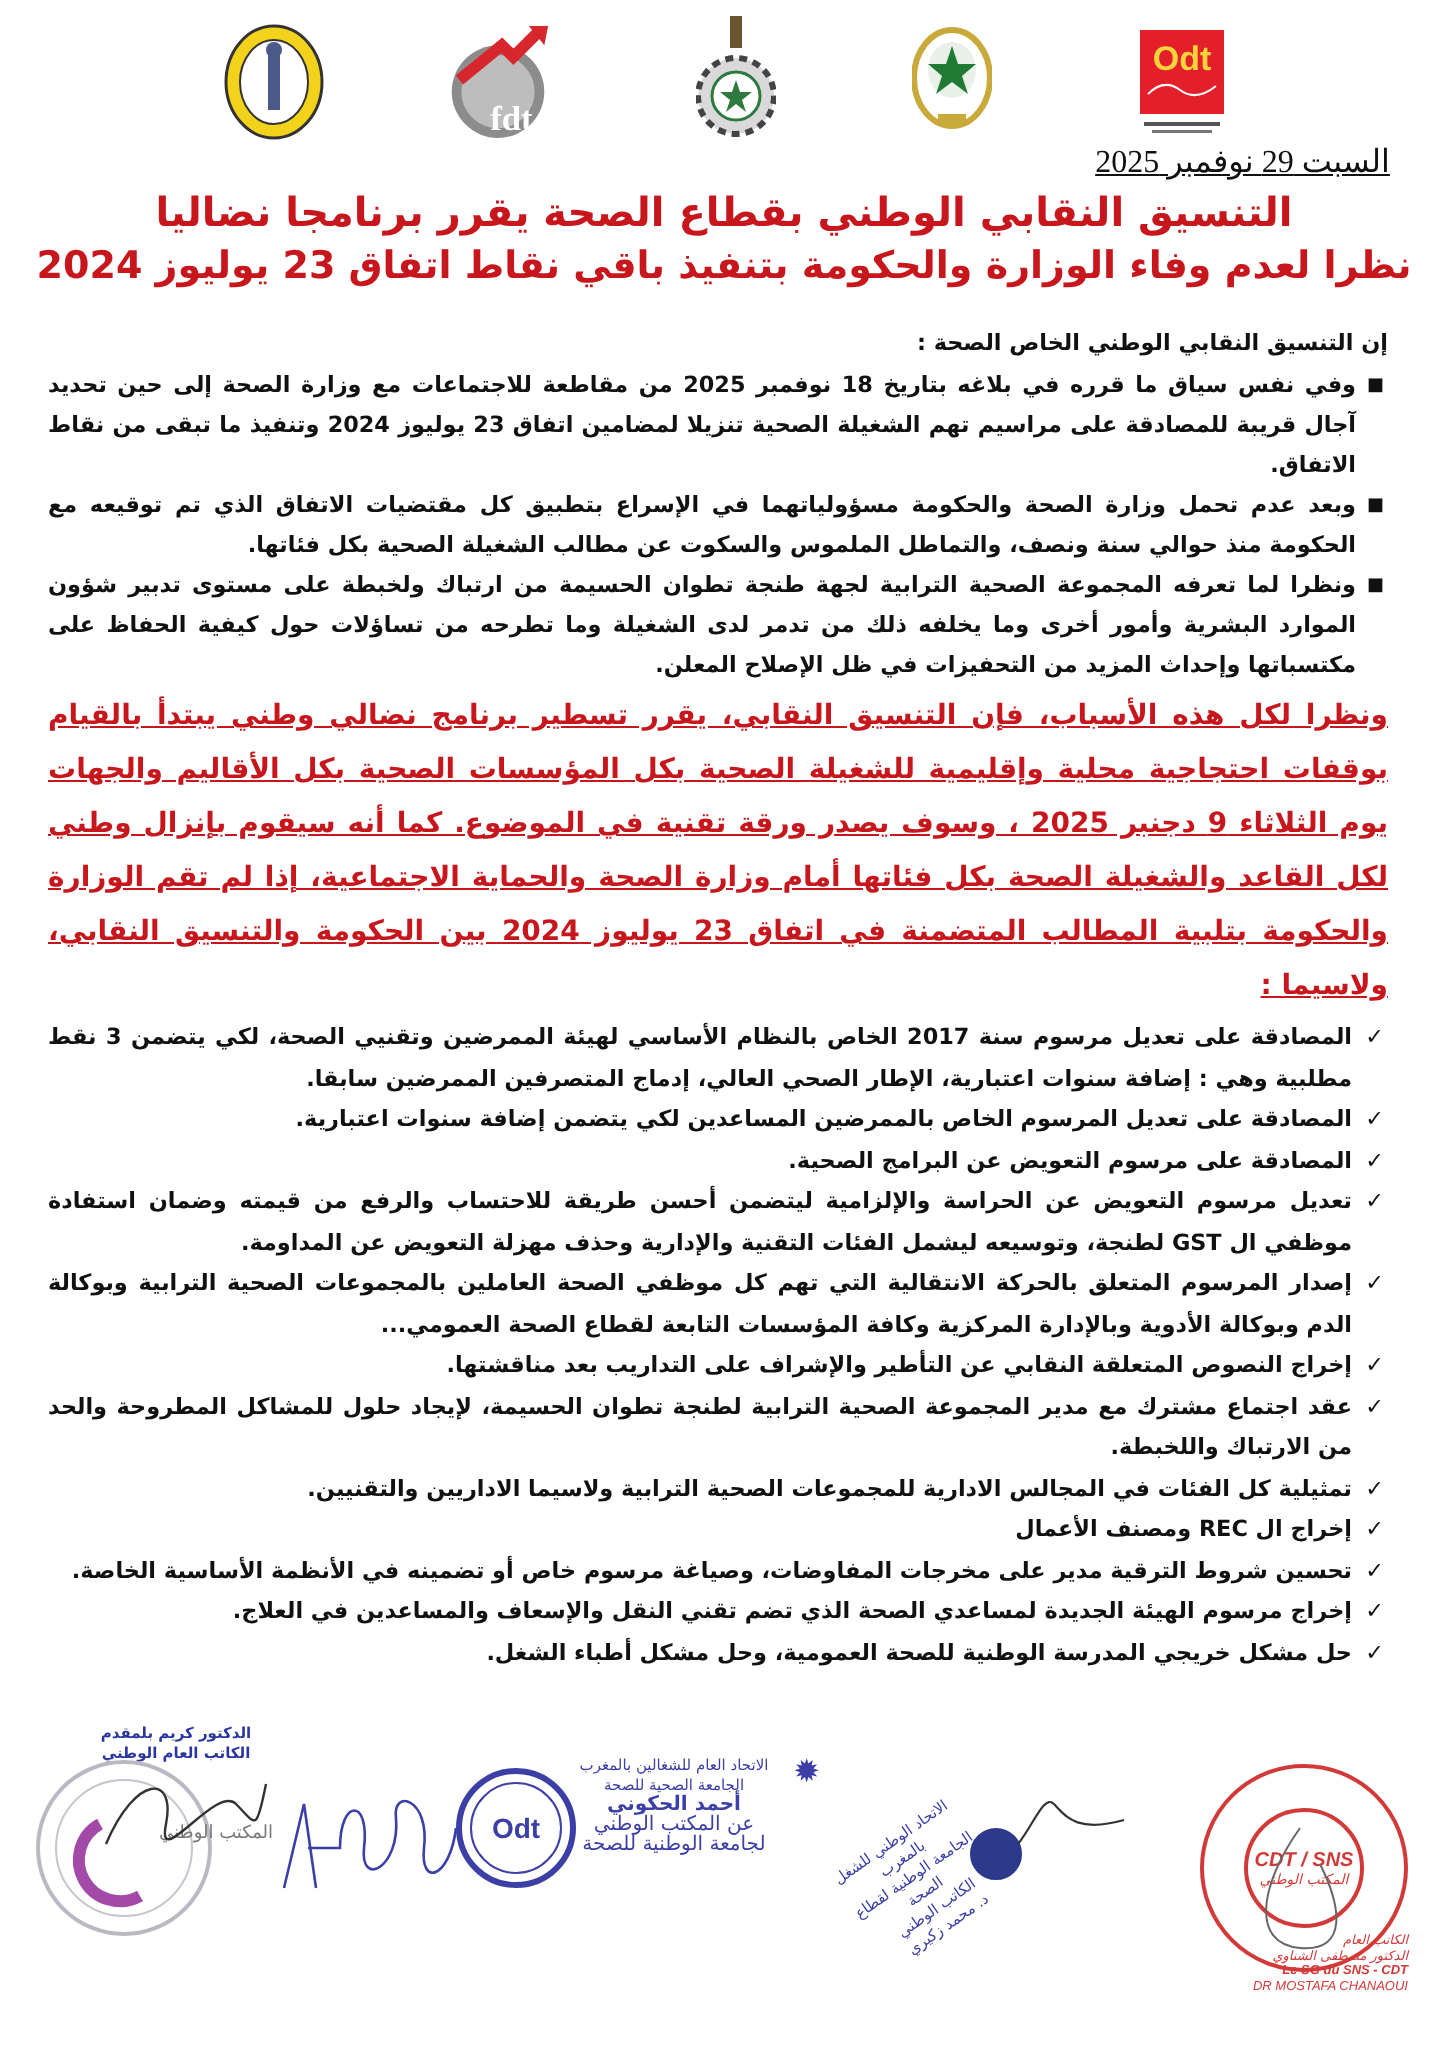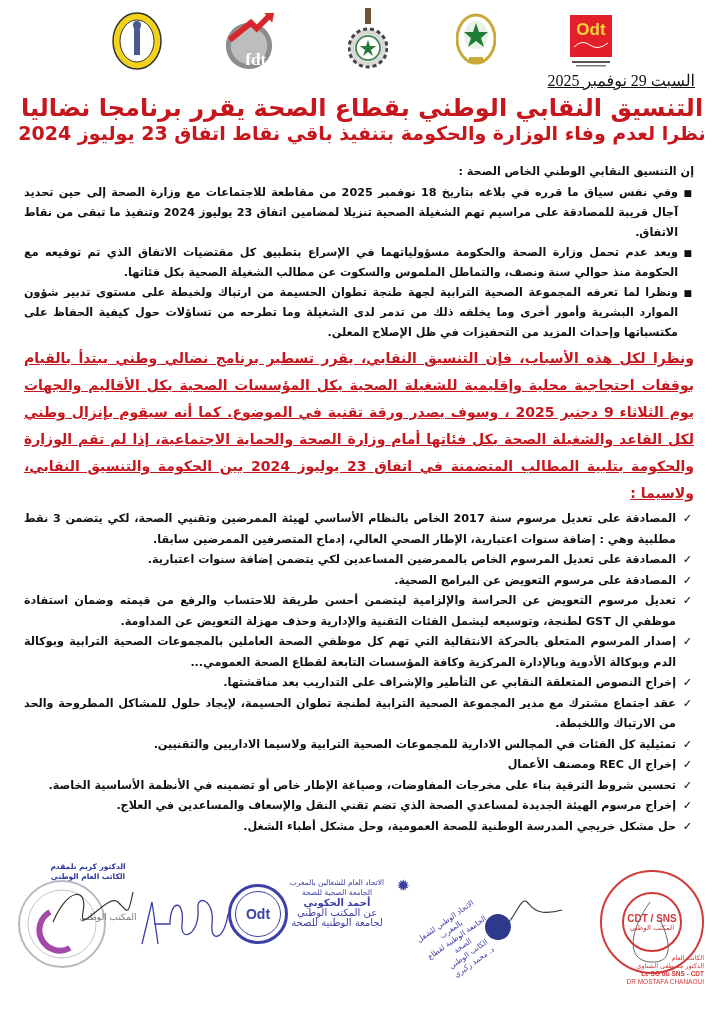--- a/index.html
+++ b/index.html
@@ -18,21 +18,21 @@
       position: absolute; top: 71px; right: 29px;
       font-family: "Liberation Serif", serif; font-weight: normal; font-size: 16px;
       text-decoration: underline; direction: rtl;
     }
 
     .title {
       position: absolute; left: 0; width: 724px; text-align: center; direction: rtl;
       font-family: "DejaVu Sans", sans-serif; font-weight: bold; color: #c8161d;
       letter-spacing: -0.3px;
     }
-    .title-1 { top: 94px; font-size: 24px; }
+    .title-1 { top: 94px; font-size: 20px; }
     .title-2 { top: 122px; font-size: 19px; }
 
     .content {
       position: absolute; top: 162px; right: 30px; width: 670px;
       direction: rtl; text-align: justify;
       font-family: "DejaVu Sans", sans-serif; font-weight: bold; font-size: 11.2px; line-height: 20px;
     }
     .intro { margin-bottom: 1px; }
     .bullets { list-style: none; }
     .bullets li { position: relative; padding-right: 16px; }
@@ -135,21 +135,21 @@
   <ul class="checks">
     <li><span class="mark">✓</span><span>المصادقة على تعديل مرسوم سنة 2017 الخاص بالنظام الأساسي لهيئة الممرضين وتقنيي الصحة، لكي يتضمن 3 نقط مطلبية وهي : إضافة سنوات اعتبارية، الإطار الصحي العالي، إدماج المتصرفين الممرضين سابقا.</span></li>
     <li><span class="mark">✓</span><span>المصادقة على تعديل المرسوم الخاص بالممرضين المساعدين لكي يتضمن إضافة سنوات اعتبارية.</span></li>
     <li><span class="mark">✓</span><span>المصادقة على مرسوم التعويض عن البرامج الصحية.</span></li>
     <li><span class="mark">✓</span><span>تعديل مرسوم التعويض عن الحراسة والإلزامية ليتضمن أحسن طريقة للاحتساب والرفع من قيمته وضمان استفادة موظفي ال GST لطنجة، وتوسيعه ليشمل الفئات التقنية والإدارية وحذف مهزلة التعويض عن المداومة.</span></li>
     <li><span class="mark">✓</span><span>إصدار المرسوم المتعلق بالحركة الانتقالية التي تهم كل موظفي الصحة العاملين بالمجموعات الصحية الترابية وبوكالة الدم وبوكالة الأدوية وبالإدارة المركزية وكافة المؤسسات التابعة لقطاع الصحة العمومي...</span></li>
     <li><span class="mark">✓</span><span>إخراج النصوص المتعلقة النقابي عن التأطير والإشراف على التداريب بعد مناقشتها.</span></li>
     <li><span class="mark">✓</span><span>عقد اجتماع مشترك مع مدير المجموعة الصحية الترابية لطنجة تطوان الحسيمة، لإيجاد حلول للمشاكل المطروحة والحد من الارتباك واللخبطة.</span></li>
     <li><span class="mark">✓</span><span>تمثيلية كل الفئات في المجالس الادارية للمجموعات الصحية الترابية ولاسيما الاداريين والتقنيين.</span></li>
     <li><span class="mark">✓</span><span>إخراج ال REC ومصنف الأعمال</span></li>
-    <li><span class="mark">✓</span><span>تحسين شروط الترقية بناء على مخرجات المفاوضات، وصياغة الإطار خاص أو تضمينه في الأنظمة الأساسية الخاصة.</span></li>
+    <li><span class="mark">✓</span><span>تحسين شروط الترقية مدير على مخرجات المفاوضات، وصياغة مرسوم خاص أو تضمينه في الأنظمة الأساسية الخاصة.</span></li>
     <li><span class="mark">✓</span><span>إخراج مرسوم الهيئة الجديدة لمساعدي الصحة الذي تضم تقني النقل والإسعاف والمساعدين في العلاج.</span></li>
     <li><span class="mark">✓</span><span>حل مشكل خريجي المدرسة الوطنية للصحة العمومية، وحل مشكل أطباء الشغل.</span></li>
   </ul>
 
 </div>
 
 <div class="signatures">
 
   <div class="sig" style="left:18px; top:0; width:110px; height:120px;">
     <div class="sig-text" style="position:absolute; left:20px; top:0; width:100px; color:#2a36a0; font-weight:bold;">
@@ -196,21 +196,21 @@
       <div>الجامعة الوطنية لقطاع الصحة</div>
       <div>الكاتب الوطني</div>
       <div>د. محمد زكيري</div>
     </div>
     <div class="stamp-circle" style="position:absolute; left:70px; top:22px; width:26px; height:26px; background:#2d3a8c; border:2px solid #2d3a8c;"></div>
     <svg width="60" height="40" viewBox="0 0 60 40" style="position:absolute; left:92px; top:0;">
       <path d="M2 30 C10 20, 15 5, 20 10 S30 25, 55 18" stroke="#333" stroke-width="1.1" fill="none"></path>
     </svg>
   </div>
 
-  <div class="sig" style="left:600px; top:8px; width:110px; height:120px;">
+  <div class="sig" style="left:600px; top:20px; width:110px; height:120px;font-style:italic;">
     <div class="stamp-circle" style="position:absolute; left:0; top:0; width:104px; height:104px; border:2px solid #d23a3a; display:flex; align-items:center; justify-content:center;">
       <div class="stamp-circle" style="width:60px; height:60px; border:2px solid #d23a3a; display:flex; flex-direction:column; align-items:center; justify-content:center;">
         <span style="font-family:'Liberation Sans', sans-serif; font-weight:bold; font-size:10px; color:#d23a3a;">CDT / SNS</span>
         <span style="font-size:7px; color:#d23a3a; direction:rtl;">المكتب الوطني</span>
       </div>
     </div>
     <div class="sig-text" style="position:absolute; left:0; top:84px; width:104px; color:#d23a3a; font-size:6.5px; line-height:8px;text-align:right;">
       <div>الكاتب العام</div>
       <div>الدكتور مصطفى الشناوي</div>
       <div style="font-family:'Liberation Sans', sans-serif; font-weight:bold; direction:ltr;">Le SG du SNS - CDT</div>

